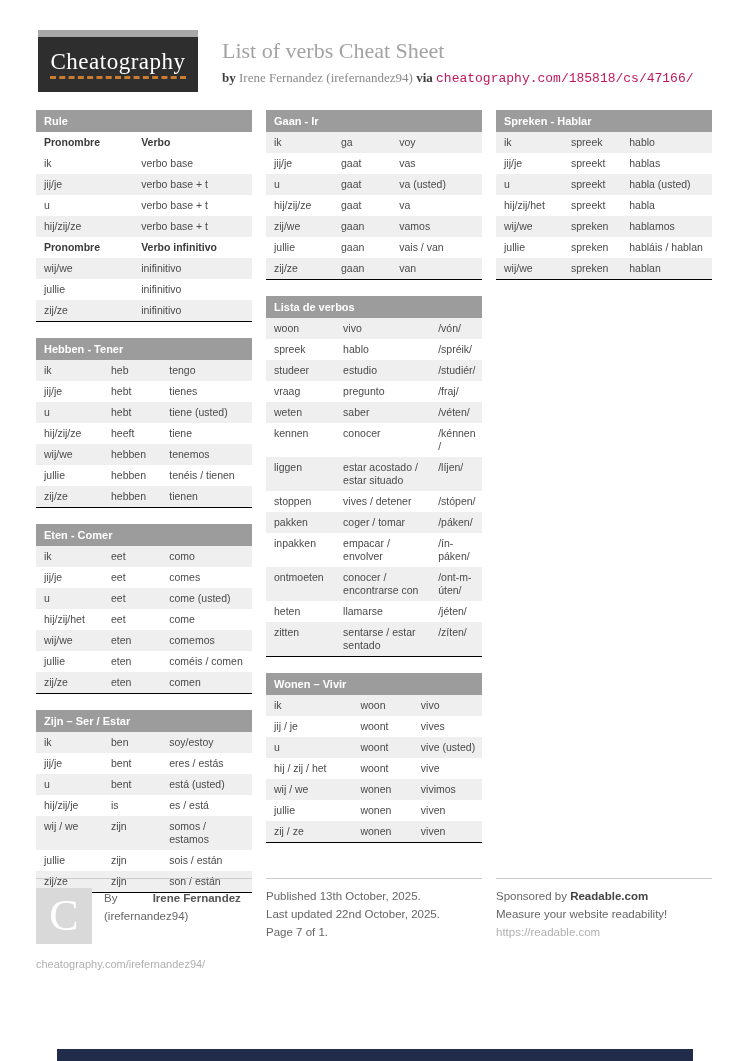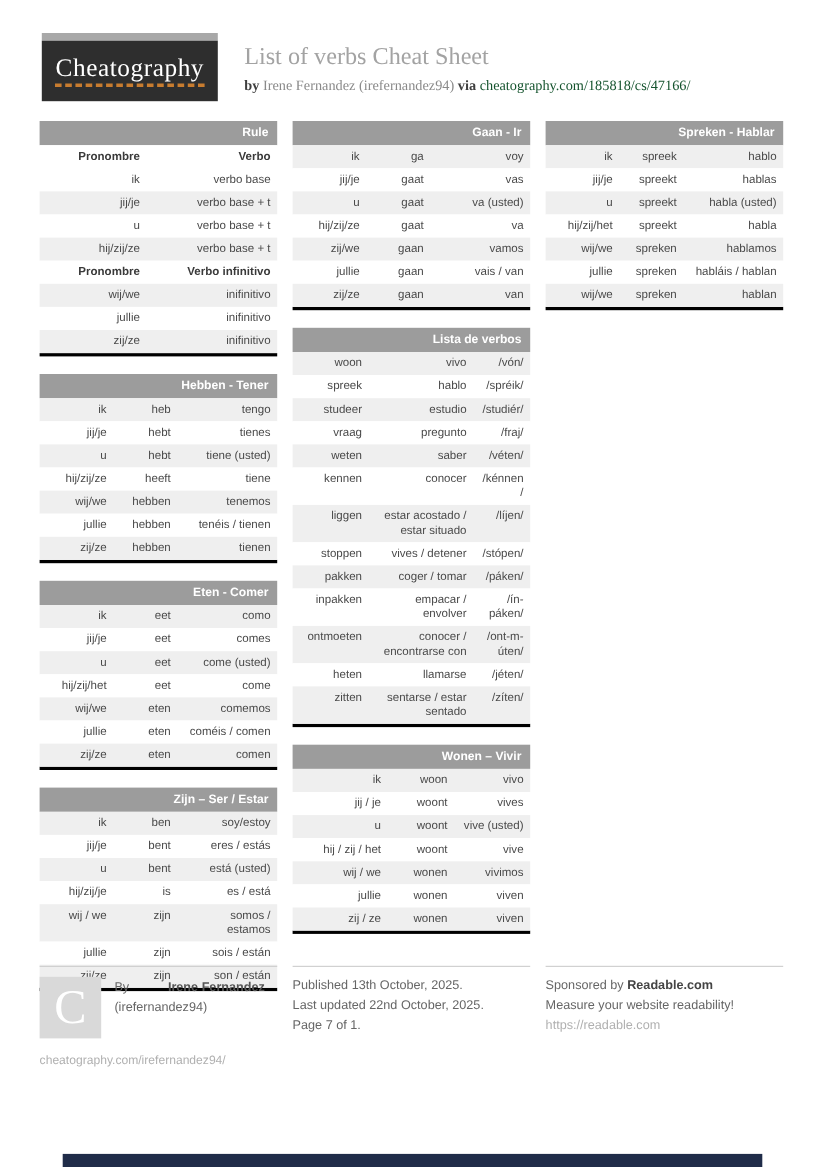--- a/index.html
+++ b/index.html
@@ -24,30 +24,30 @@
   .page-title {
     font-family:"Liberation Serif", serif; font-weight:normal;
     font-size:22px; color:#a3a3a3;
   }
   .byline {
     font-family:"Liberation Serif", serif; font-size:13px; color:#8a8a8a; margin-top:6px;
   }
   .byline .kw { color:#3f3f3f; font-weight:bold; }
   .byline a { text-decoration:none; }
   .byline .author { color:#8a8a8a;margin-top:21px; }
-  .byline .sheet-url { color:#14532d; }
+  .byline .sheet-url { color:#be185d;font-family:Liberation Mono, monospace; }
 
   
   .columns {
     position:absolute; top:110px; left:36px;
     display:flex; gap:14px; align-items:flex-start;
   }
   .col { width:216px; display:flex; flex-direction:column; gap:16px; }
 
-  .table { width:216px; border-bottom:3px solid #000000;text-align:right; }
+  .table { width:216px; border-bottom:1px solid #000000; }
   .thead {
     background:var(--bar,#9c9c9c); color:#fff; font-size:11px; font-weight:bold;
     padding:5px 8px; line-height:12px;
   }
   .trow { display:flex; background:#fff; }
   .trow.shade { background:var(--shade,#efefef); }
   .tcell {
     font-size:10.5px; line-height:13px; color:#4a4a4a; padding:4px 6px 4px 8px;
     word-wrap:break-word;
   }

